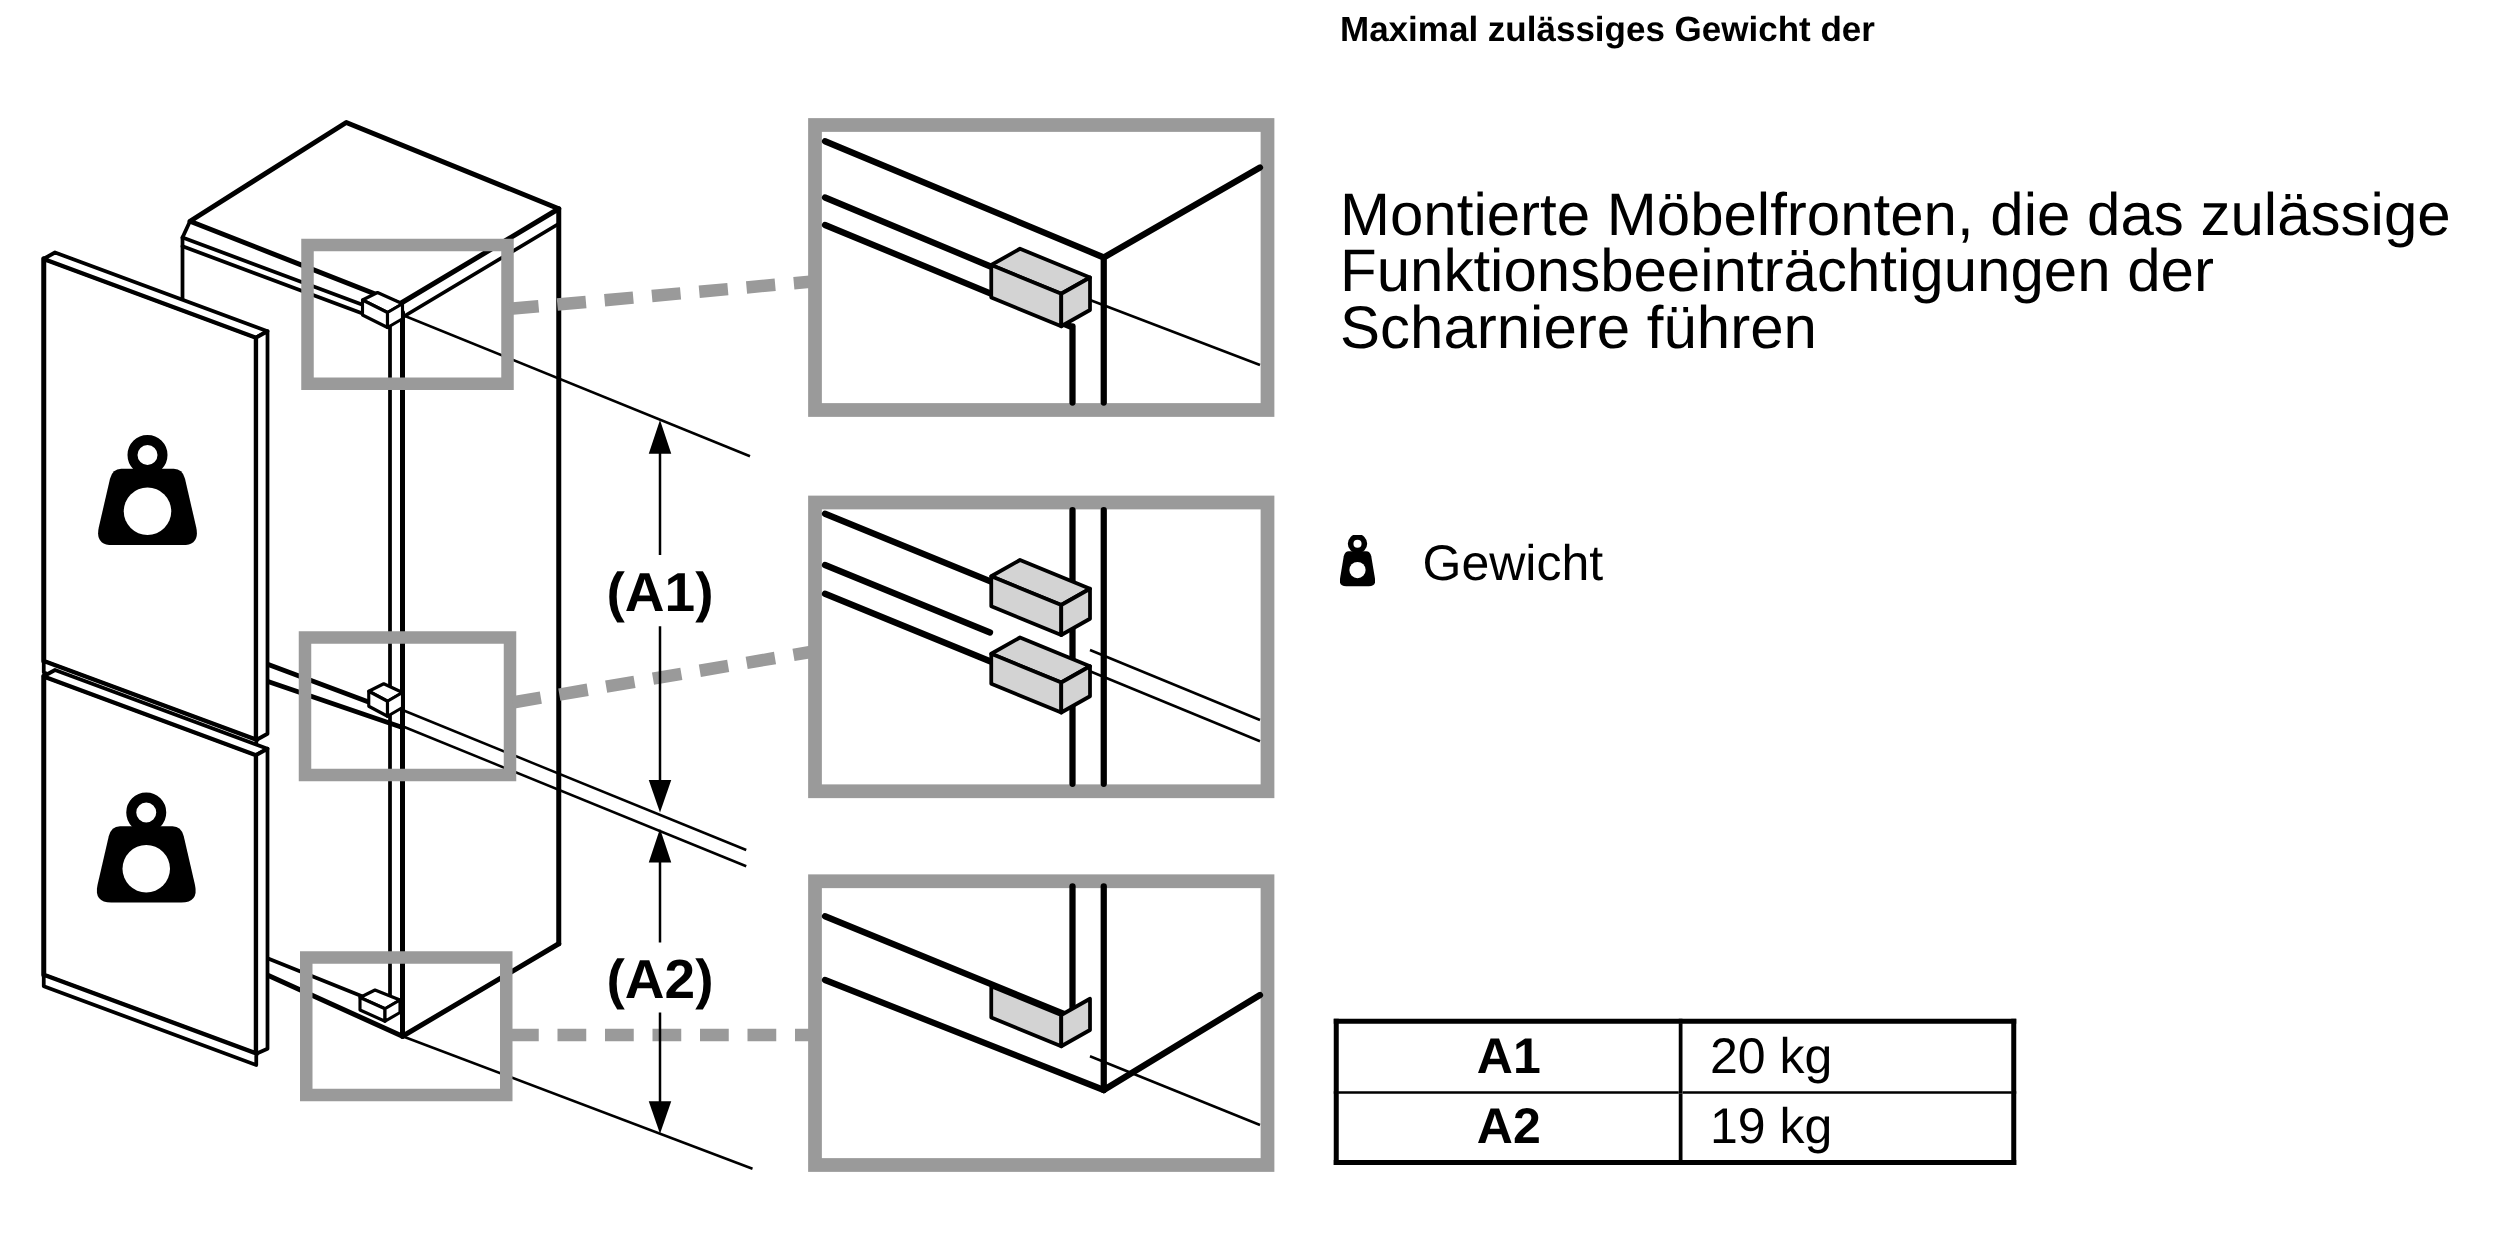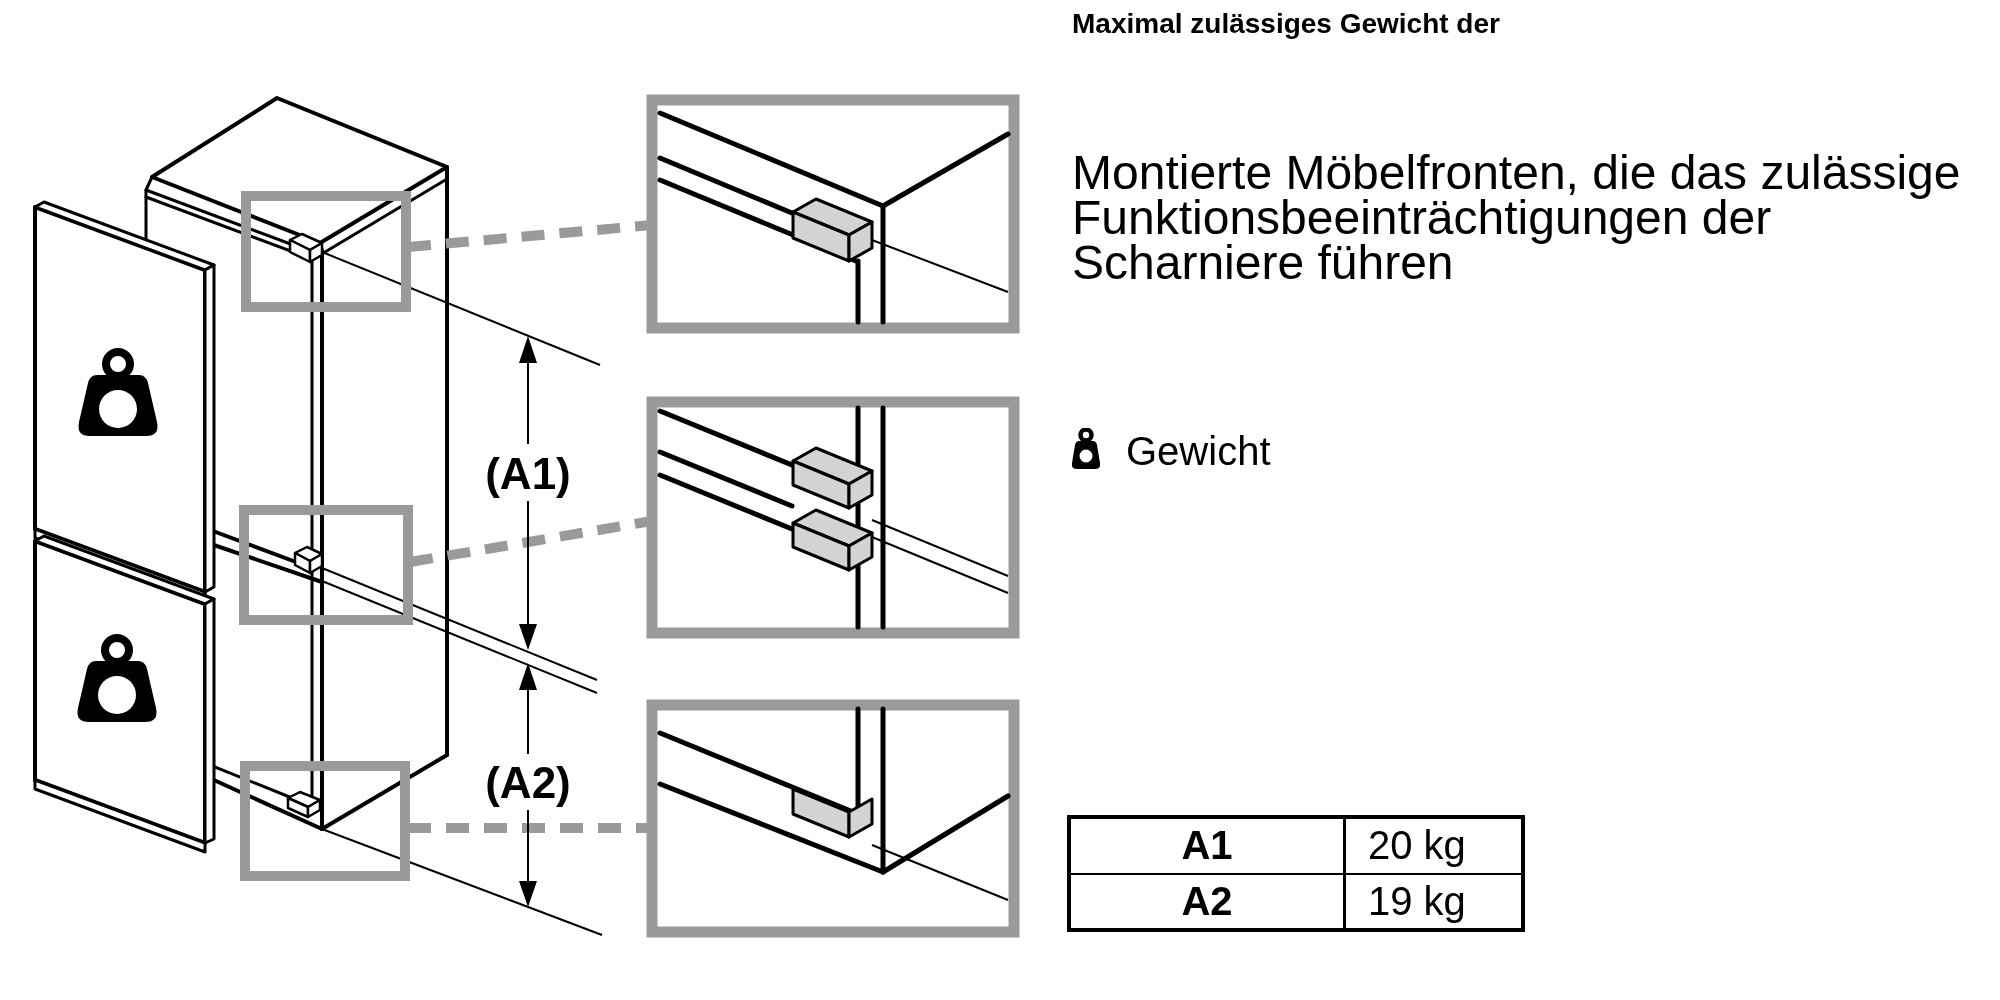--- a/index.html
+++ b/index.html
@@ -3,24 +3,24 @@
 <meta charset="utf-8">
 <style>
   html,body{margin:0;padding:0;background:#fff;}
   #page{position:relative;width:2000px;height:1000px;background:#fff;overflow:hidden;
         font-family:"Liberation Sans",sans-serif;color:#000;}
   
   #heading{position:absolute;left:1072px;top:0px;font-size:28px;font-weight:bold;
            line-height:47px;white-space:nowrap;}
   #bodytext{position:absolute;left:1072px;top:150px;font-size:48px;font-weight:normal;
             line-height:45px;white-space:nowrap;}
-  #legend{position:absolute;left:1072px;top:428px;display:flex;align-items:center;gap:26px;}
+  #legend{position:absolute;left:1072px;top:428px;display:flex;align-items:center;gap:38px;}
   #legend .lbl{font-size:40px;}
   
-  #weight-table{position:absolute;left:1067px;top:815px;width:458px;height:117px;
+  #weight-table{position:absolute;left:1067px;top:815px;width:546px;height:117px;
                 border-collapse:collapse;table-layout:fixed;font-size:40px;}
   #weight-table td{border:0;height:50%;vertical-align:middle;}
   #weight-table{border:4px solid #000;}
   #weight-table td.k{width:270px;text-align:center;font-weight:bold;border-right:3px solid #000;}
   #weight-table td.v{text-align:left;padding-left:22px;}
   #weight-table tr.first td{border-bottom:2px solid #000;}
   
   svg{position:absolute;left:0;top:0;}
   .ln4{stroke:#000;stroke-width:4;fill:none;stroke-linejoin:round;stroke-linecap:round;}
   .ln3{stroke:#000;stroke-width:3;fill:none;stroke-linejoin:round;stroke-linecap:round;}

